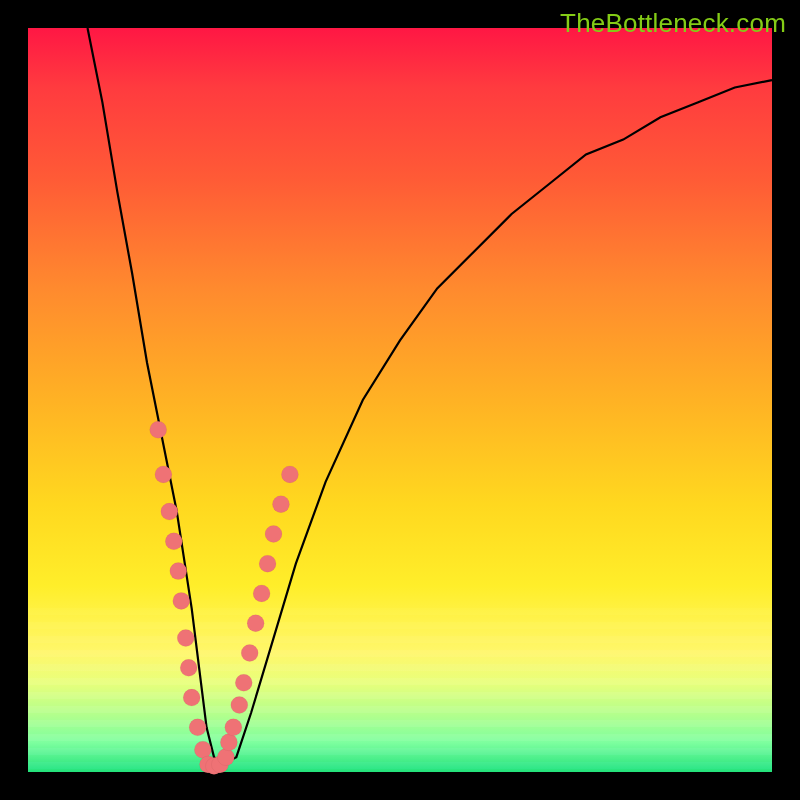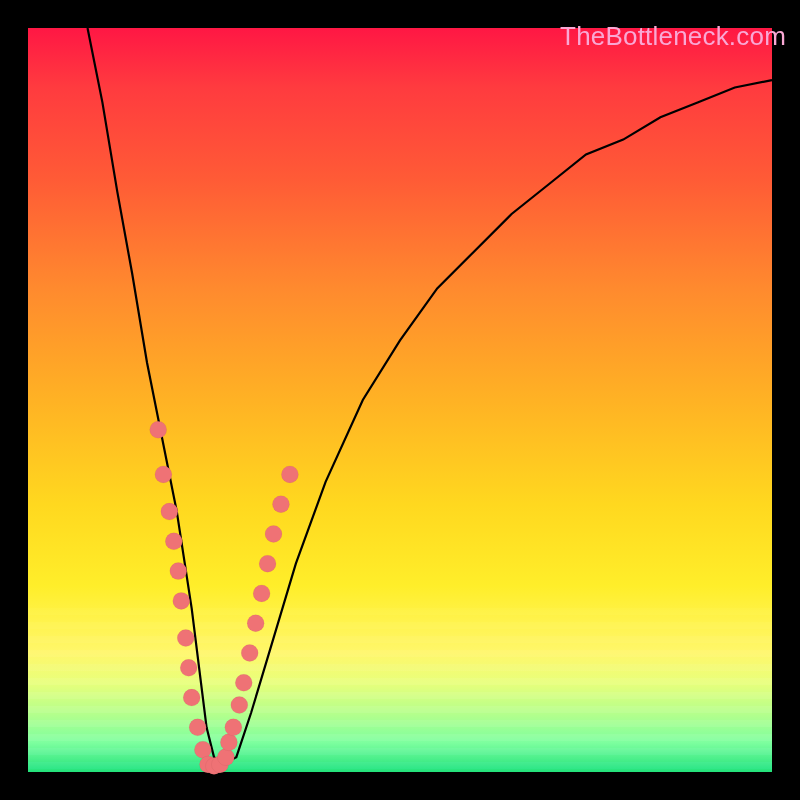--- a/index.html
+++ b/index.html
@@ -50,23 +50,23 @@
         rgba(255,255,255,0.16) 0px,
         rgba(255,255,255,0.16) 7px,
         rgba(255,255,255,0.02) 7px,
         rgba(255,255,255,0.02) 14px
       );
     mix-blend-mode: overlay;
     opacity: 0.5;
   }
   .watermark {
     position: absolute;
-    top: 21px;
+    top: 8px;
     right: 14px;
-    color: #f9a8d4;
+    color: #84cc16;
     font-size: 26px;
     font-weight: 400;
     letter-spacing: 0.2px;
   }
   svg.curve {
     position: absolute;
     left: 0;
     top: 0;
     width: 744px;
     height: 744px;

